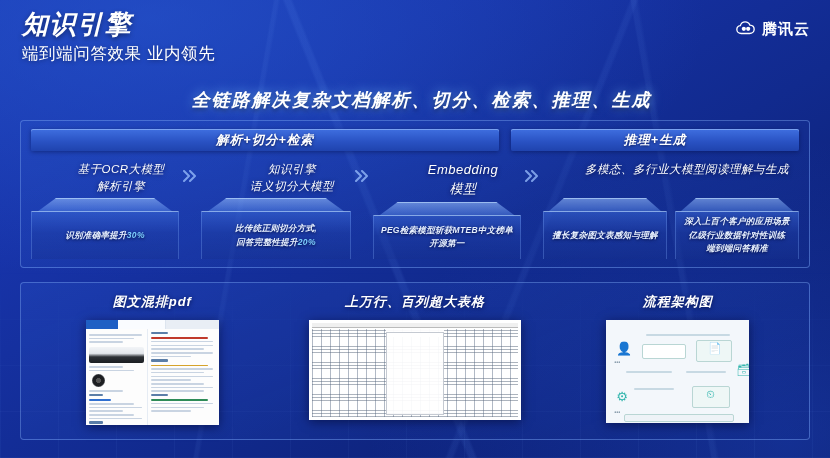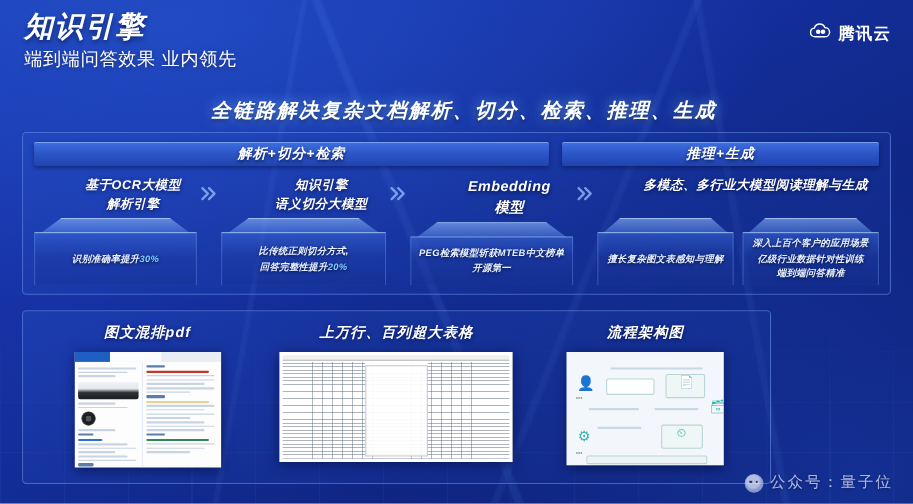--- a/index.html
+++ b/index.html
@@ -111,21 +111,21 @@
   .c2 { width: 150px; }
   .c3 { width: 148px; }
   .c4 { flex: 1; }
   .arrow {
     width: 22px; display: flex; align-items: flex-start; justify-content: center;
     padding-top: 10px;
   }
   .arrow svg { opacity: 0.75; }
 
   .card-title {
-    font-size: 11.5px; font-weight: bold; font-style: italic;
+    font-size: 11.5px; font-weight: normal; font-style: italic;
     color: #ffffff; text-align: center; line-height: 1.45;
     letter-spacing: 0.5px; padding: 2px 4px 0;
     text-shadow: 0 1px 4px rgba(0,8,50,0.75);
     min-height: 36px;
     margin-left: 32px;
   }
   .card-title.emb { font-style: italic; font-size: 13px; }
 
   
   .pedestal {
@@ -155,21 +155,21 @@
   .ped-note .hl { color: #7fd2ff; }
 
   
   .c4 .sub-row {
     position: relative; width: 100%; flex: 1; margin-top: 3px;
     display: flex; gap: 8px;
   }
   .subped { position: relative; flex: 1; }
 
   
-  .panel-bottom { left: 20px; top: 282px; width: 681px; height: 158px; }
+  .panel-bottom { left: 20px; top: 282px; width: 790px; height: 158px; }
   .gallery {
     position: absolute; inset: 0;
     display: flex; align-items: flex-start;
   }
   .gal-col {
     flex: 1; display: flex; flex-direction: column; align-items: center;
     padding-top: 10px;
   }
   .gal-label {
     font-size: 13px; font-weight: bold; font-style: italic; color: #ffffff;
@@ -486,18 +486,14 @@
             <div class="fbox" style="left:80px; top:60px; width:38px; height:22px; background:#eef7f6;"></div>
             <div class="ficon" style="left:94px; top:63px; font-size:11px;">⏲</div>
             <div class="fbox" style="left:12px; top:88px; width:110px; height:8px; background:#eef3f7;"></div>
           </div>
         </div>
       </div>
 
     </div>
   </div>
 
-  <div class="watermark">
-    <div class="wm-icon"></div>
-    <div class="wm-text">公众号：量子位</div>
-  </div>
 
 </div>
 
 </body></html>

